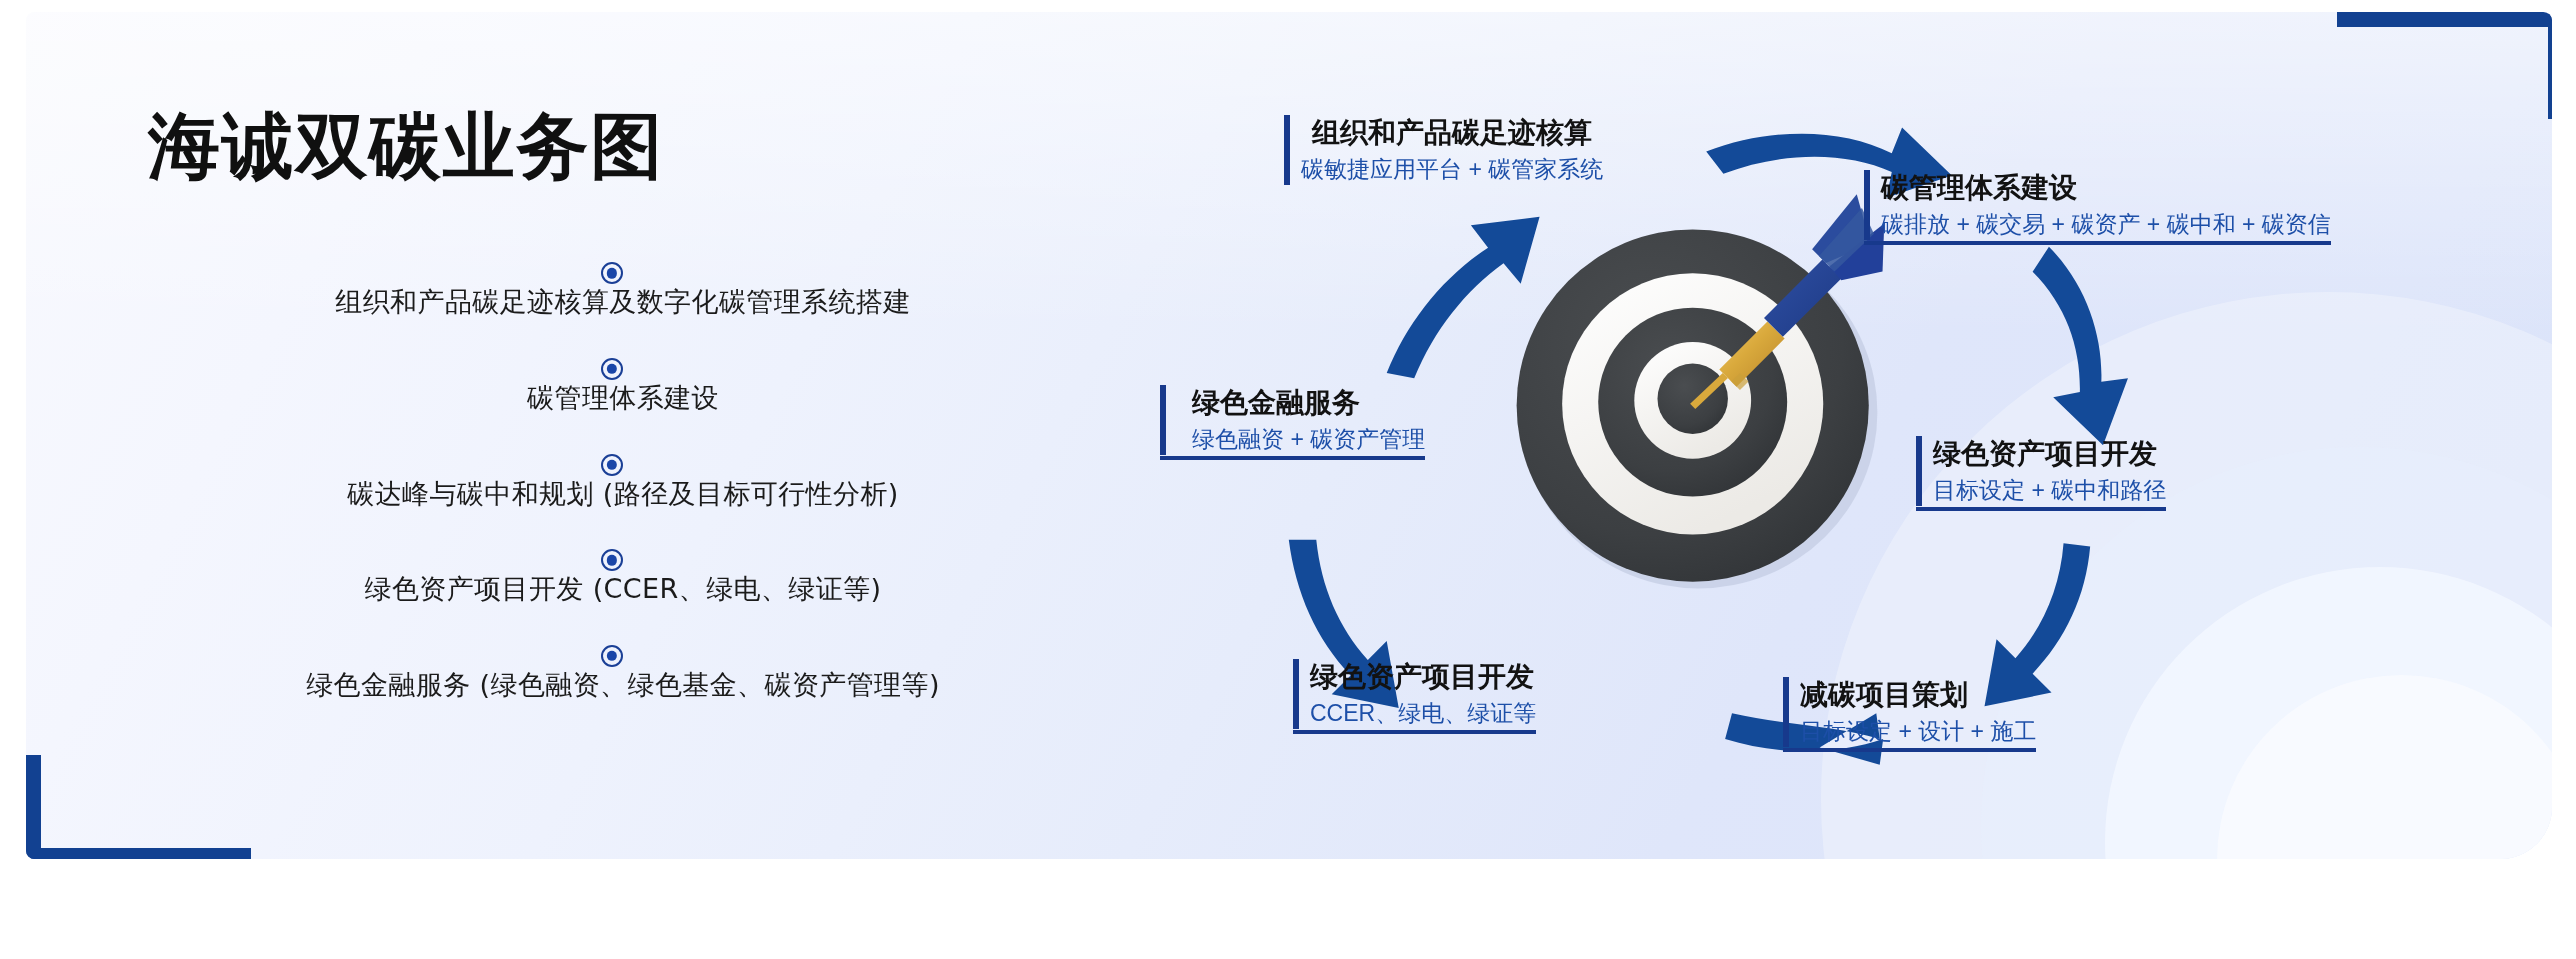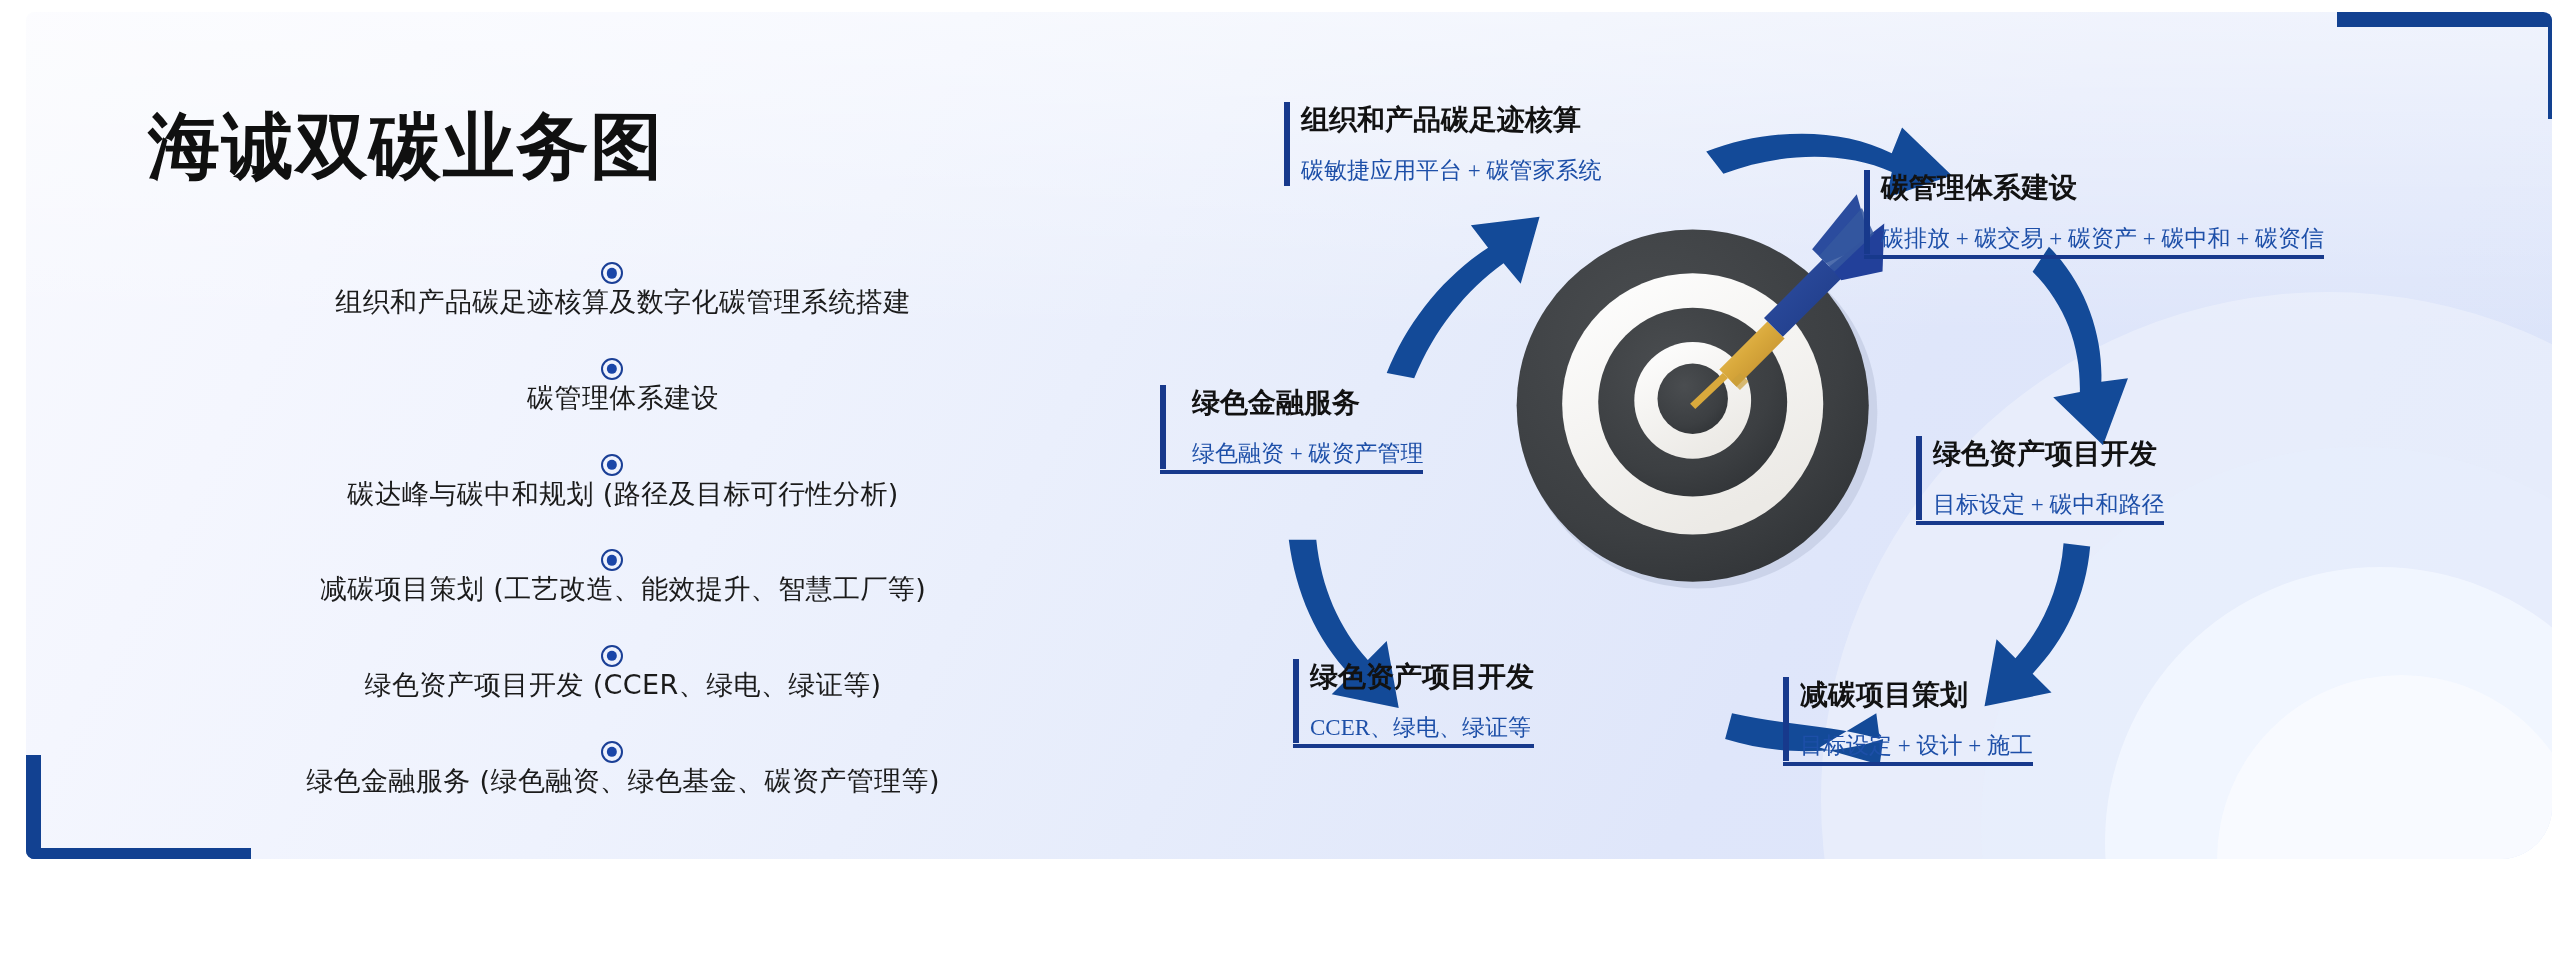--- a/index.html
+++ b/index.html
@@ -80,26 +80,26 @@
 
   
   .lbl{ position:absolute; padding:3.4px 0 5.2px 17px; }
   .lbl .bar{ position:absolute; left:0; top:3.4px; bottom:5.2px; width:6px; background:#17398c; }
   .lbl .under{ position:absolute; left:0; bottom:0; height:4.3px; background:#17398c; }
   .lbl .l1{
     font-family:"DejaVu Sans","Liberation Sans",sans-serif;
     font-size:28px; font-weight:700; color:#121212; white-space:nowrap; line-height:1.25;
   }
   .lbl .l2{
-    font-family:Liberation Serif, serif;
+    font-family:Liberation Sans, sans-serif;
     font-size:23px; font-weight:400; color:#1d4fa8; white-space:nowrap;
-    line-height:1.3; margin-top:19px;
-  }
-
-  .lbl-1{ left:167px; top:61px; }
+    line-height:1.3; margin-top:5px;
+  }
+
+  .lbl-1{ left:167px; top:74px;text-align:center; }
   .lbl-1 .under{ width:0; }
   .lbl-2{ left:747px; top:129px; }
   .lbl-2 .under{ width:100%; }
   .lbl-3{ left:799px; top:395px; }
   .lbl-3 .under{ width:100%; }
   .lbl-4{ left:666px; top:636px; }
   .lbl-4 .under{ width:100%; }
   .lbl-5{ left:176px; top:618px; }
   .lbl-5 .under{ width:100%; }
   .lbl-6{ left:43px;  top:344px;padding-left:32px; }
@@ -137,24 +137,20 @@
           <span class="dot"></span>
           <span class="bullet-text">组织和产品碳足迹核算及数字化碳管理系统搭建</span>
         </div>
         <div class="bullet">
           <span class="dot"></span>
           <span class="bullet-text">碳管理体系建设</span>
         </div>
         <div class="bullet">
           <span class="dot"></span>
           <span class="bullet-text">碳达峰与碳中和规划 (路径及目标可行性分析)</span>
-        </div>
-        <div class="bullet">
-          <span class="dot"></span>
-          <span class="bullet-text">减碳项目策划 (工艺改造、能效提升、智慧工厂等)</span>
         </div>
         <div class="bullet">
           <span class="dot"></span>
           <span class="bullet-text">绿色资产项目开发 (CCER、绿电、绿证等)</span>
         </div>
         <div class="bullet">
           <span class="dot"></span>
           <span class="bullet-text">绿色金融服务 (绿色融资、绿色基金、碳资产管理等)</span>
         </div>
       </div>

